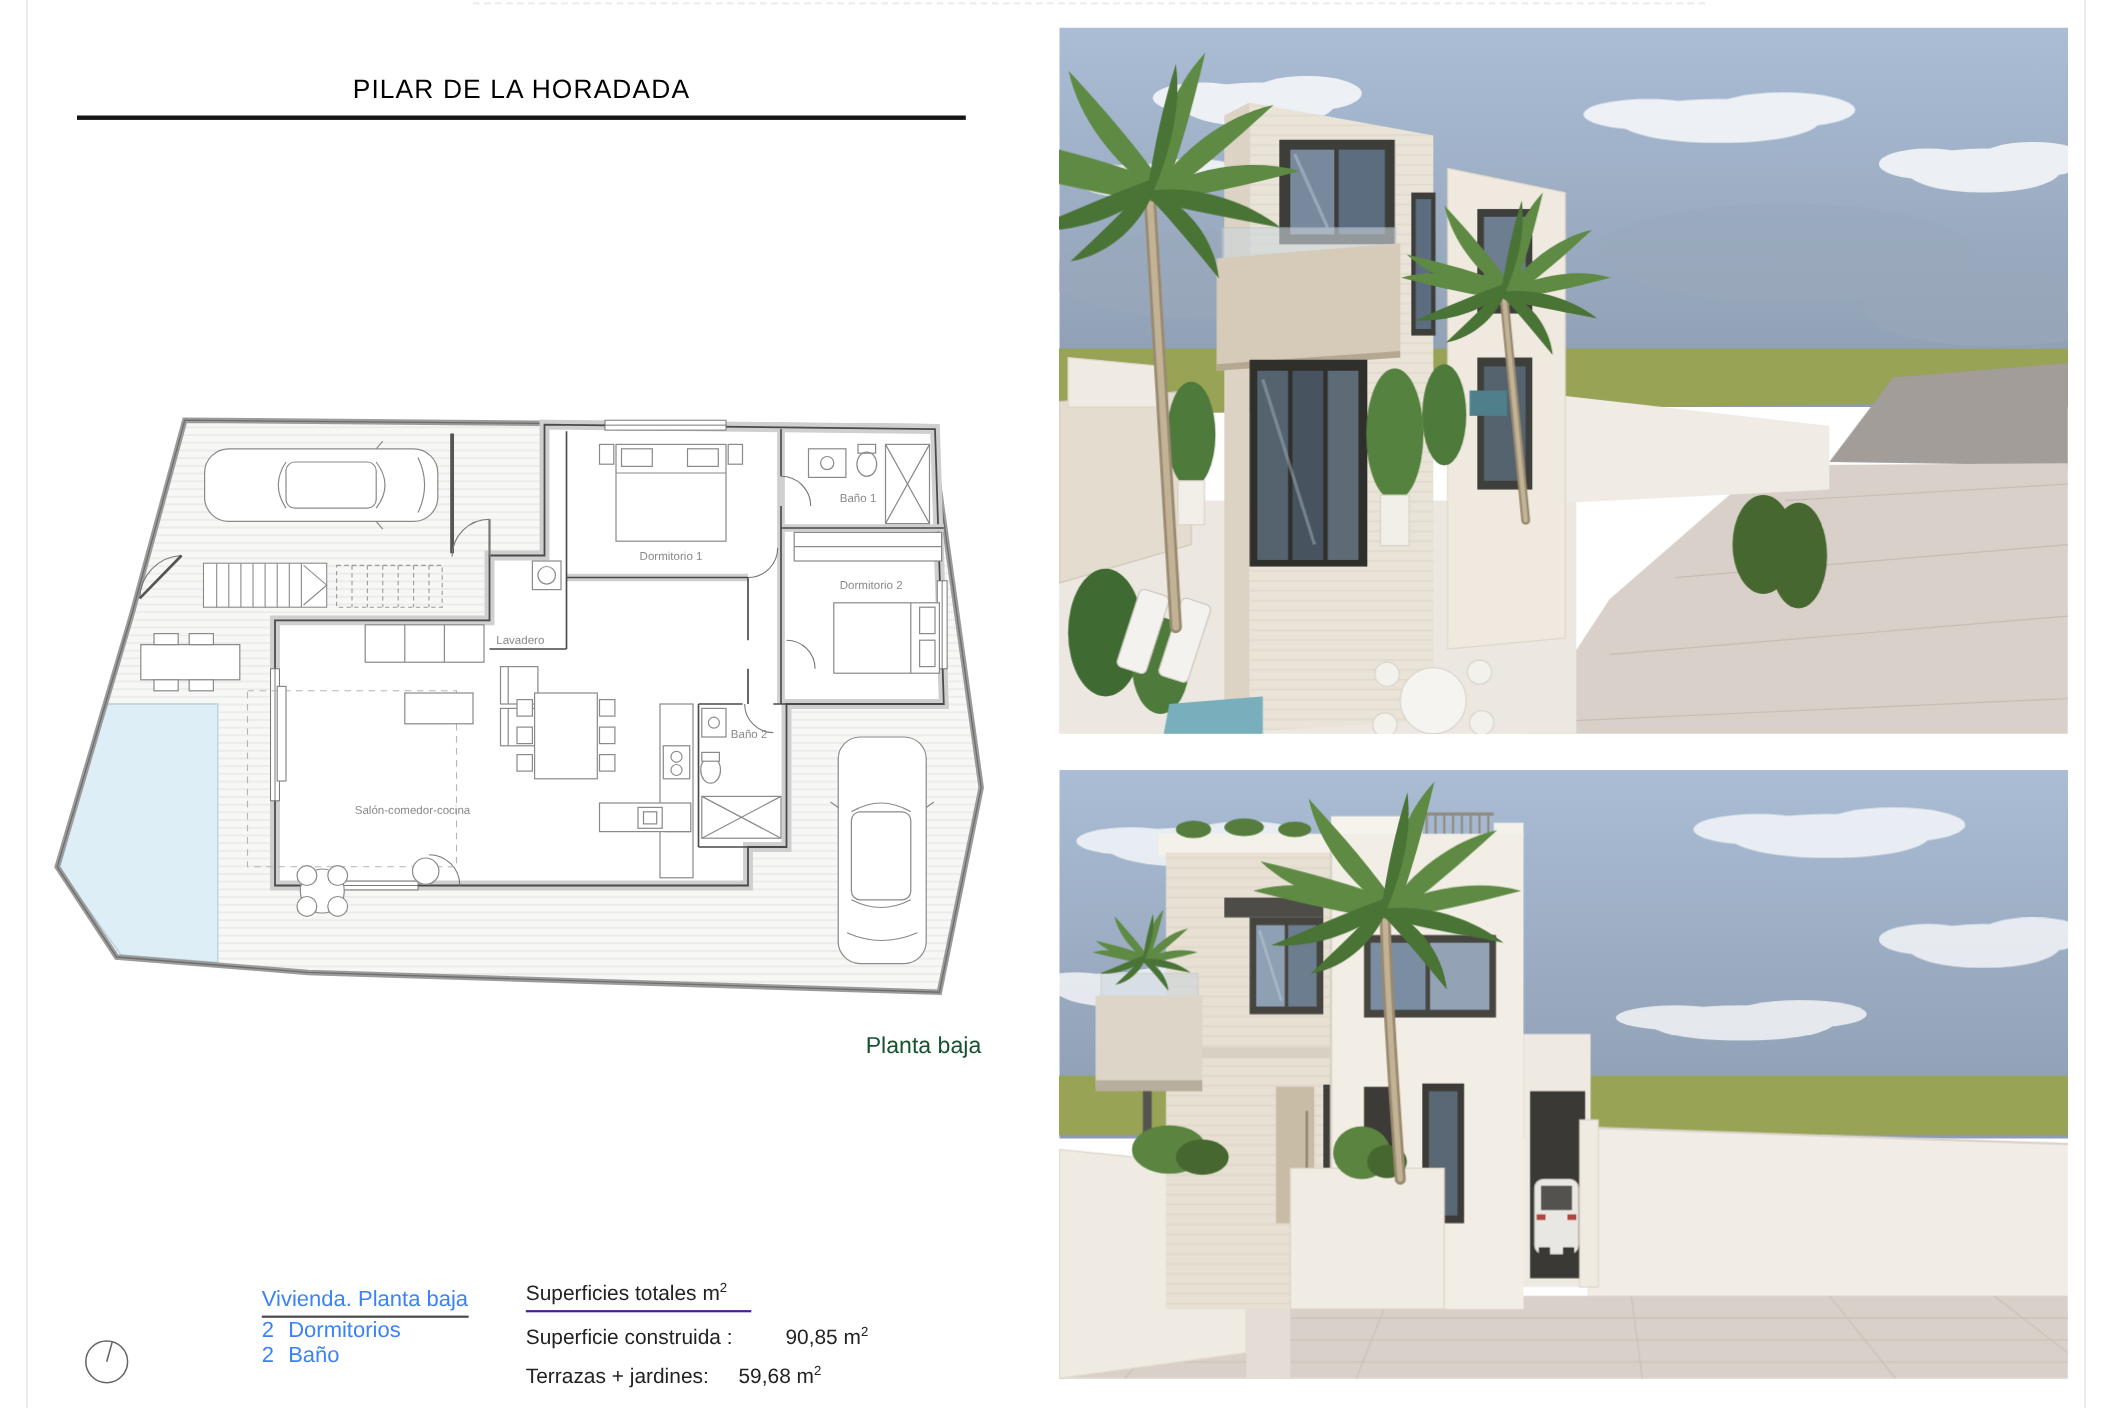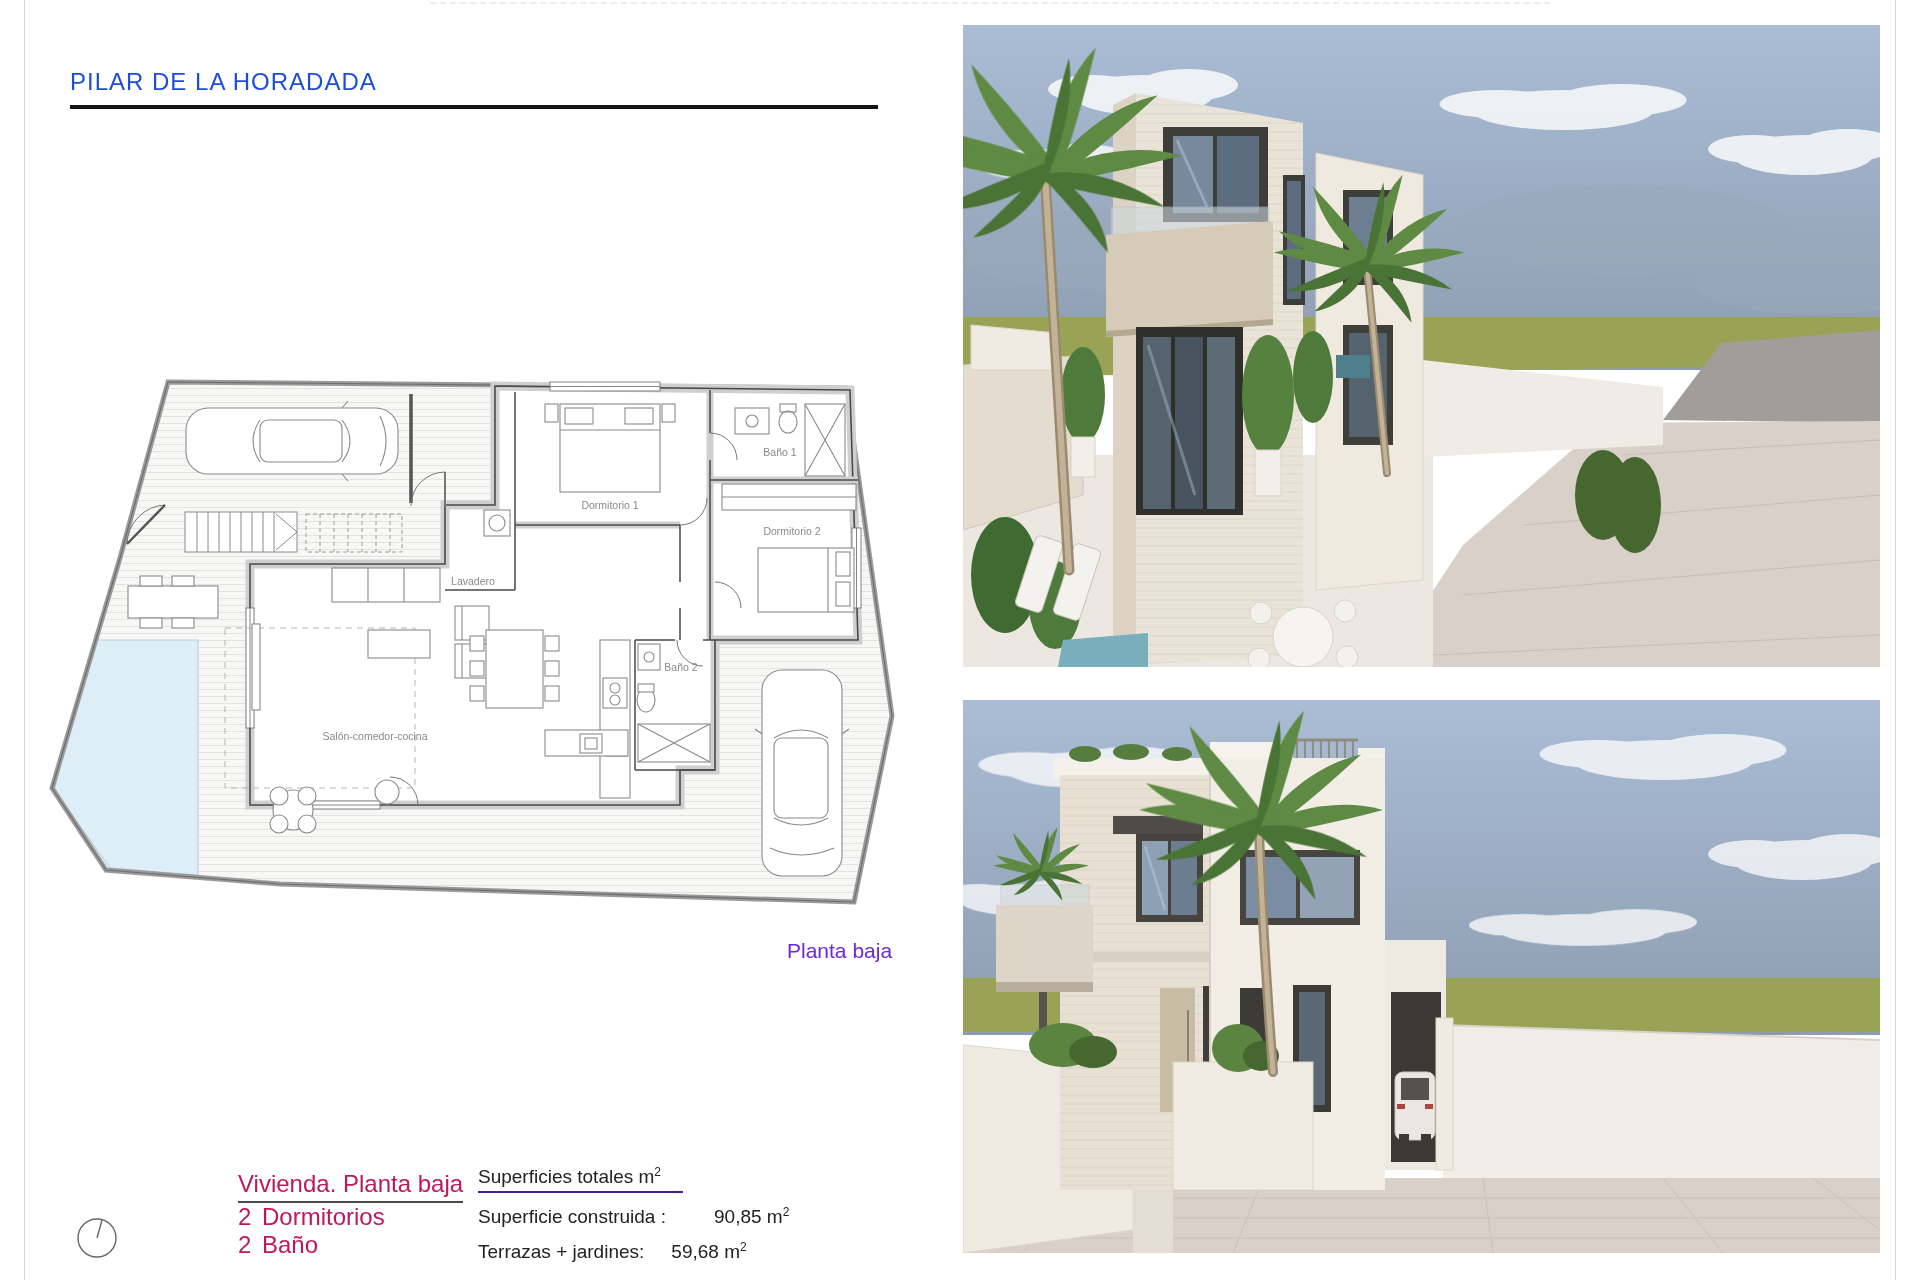--- a/index.html
+++ b/index.html
@@ -7,29 +7,29 @@
     width:1920px;height:1280px;position:relative;background:#ffffff;
     font-family:"Liberation Sans", sans-serif;color:#1b1b1b;overflow:hidden;
   }
   .edge-line{position:absolute;top:0;bottom:0;width:1px;background:#d9d9d6;}
   .edge-left{left:24px;}
   .edge-right{left:1895px;}
   .scan-dashes{position:absolute;left:430px;top:2px;width:1120px;border-top:2px dashed #ededec;}
 
   .title-block{position:absolute;left:70px;top:68px;width:808px;}
   .sheet-title{
-    text-align:left;font-size:24px;letter-spacing:1px;color:#1d4ed8;
+    text-align:center;font-size:24px;letter-spacing:1px;color:#000000;
     line-height:28px;font-weight:normal;
   }
   .title-rule{height:4px;background:#141414;margin-top:9px;}
 
   .floorplan{position:absolute;left:40px;top:378px;width:860px;height:600px;}
-  .plan-caption{position:absolute;left:787px;top:939px;font-size:21px;color:#6d28d9;}
-
-  .details-block{position:absolute;left:238px;top:1170px;font-size:24px;color:#be185d;}
+  .plan-caption{position:absolute;left:787px;top:939px;font-size:21px;color:#14532d;}
+
+  .details-block{position:absolute;left:238px;top:1170px;font-size:20px;color:#3b82f6;}
   .details-heading{display:inline-block;padding-bottom:3px;border-bottom:2px solid #4a4a4a;min-width:152px;}
   .detail-row{}
   .detail-count{display:inline-block;min-width:24px;}
 
   .surfaces-block{position:absolute;left:478px;top:1166px;font-size:19px;color:#222;}
   .surfaces-heading{display:inline-block;padding-bottom:3px;border-bottom:2px solid #4c1d95;min-width:205px;}
   .surface-row{margin-top:13px;display:flex;width:252px;gap:27px;}
   .surface-row .s-label{white-space:nowrap;}
   .surface-row .s-value{white-space:nowrap;margin-left:21px;}
   .surface-row.gap .s-value{margin-left:auto;}

